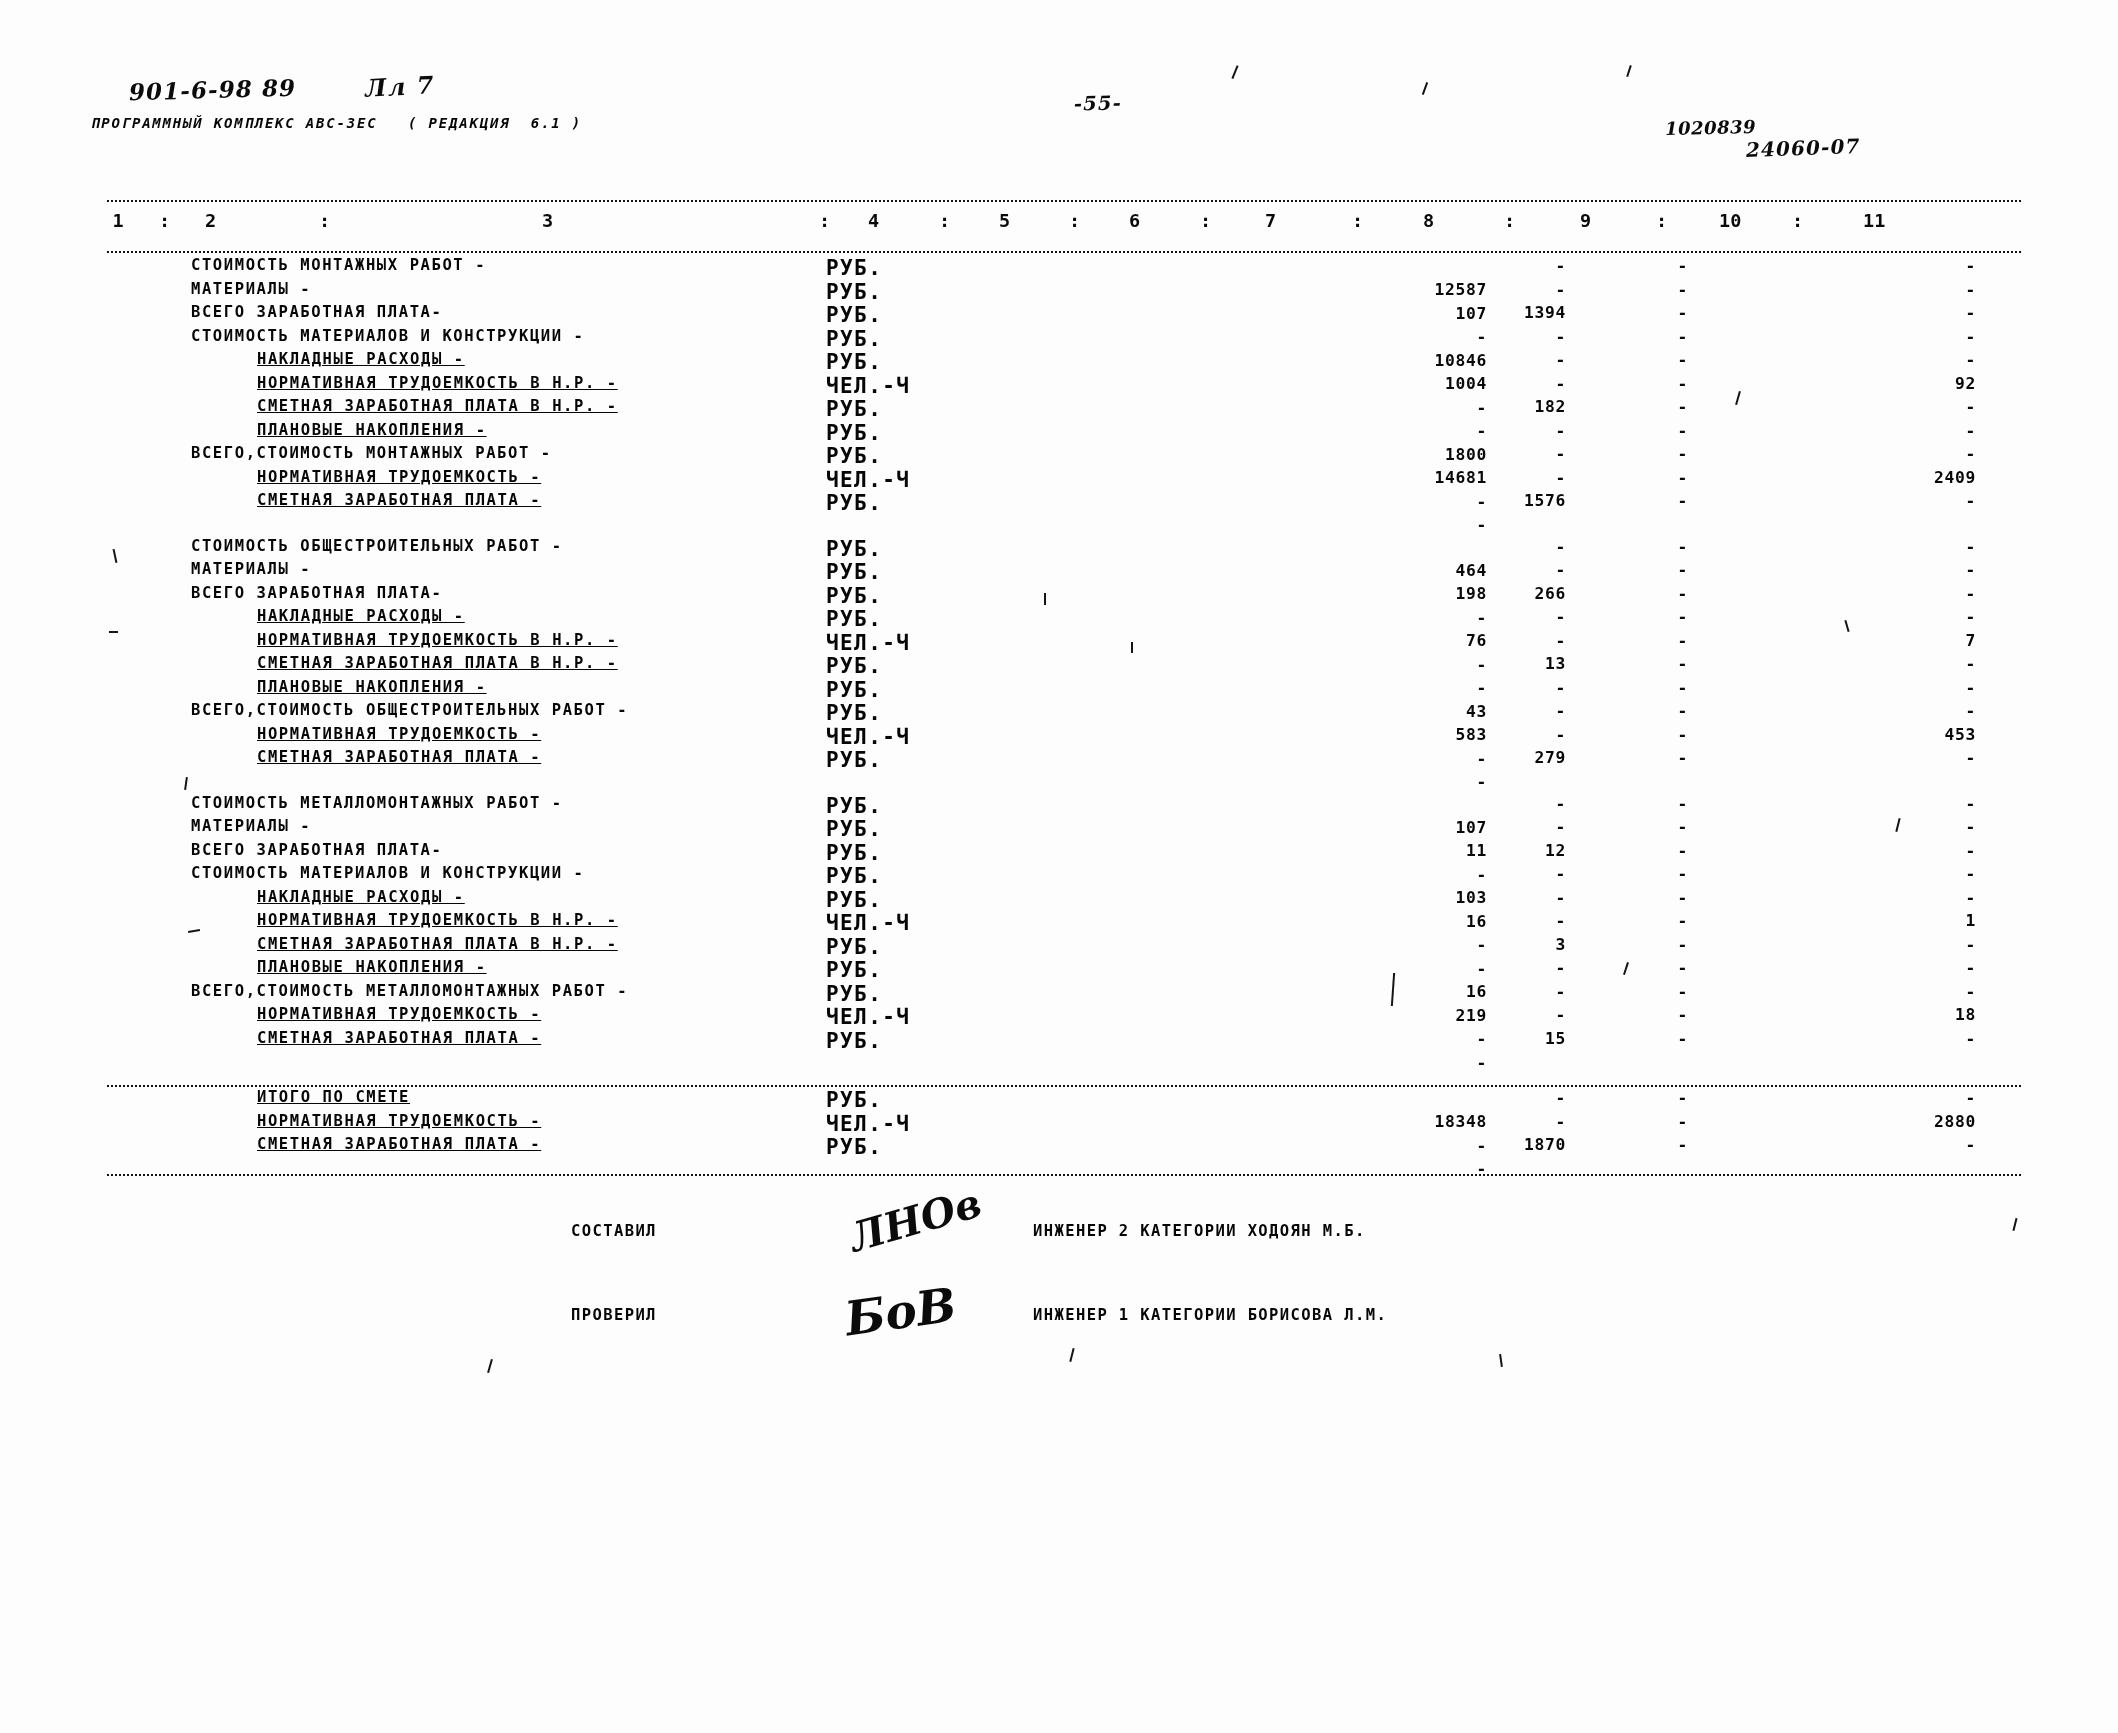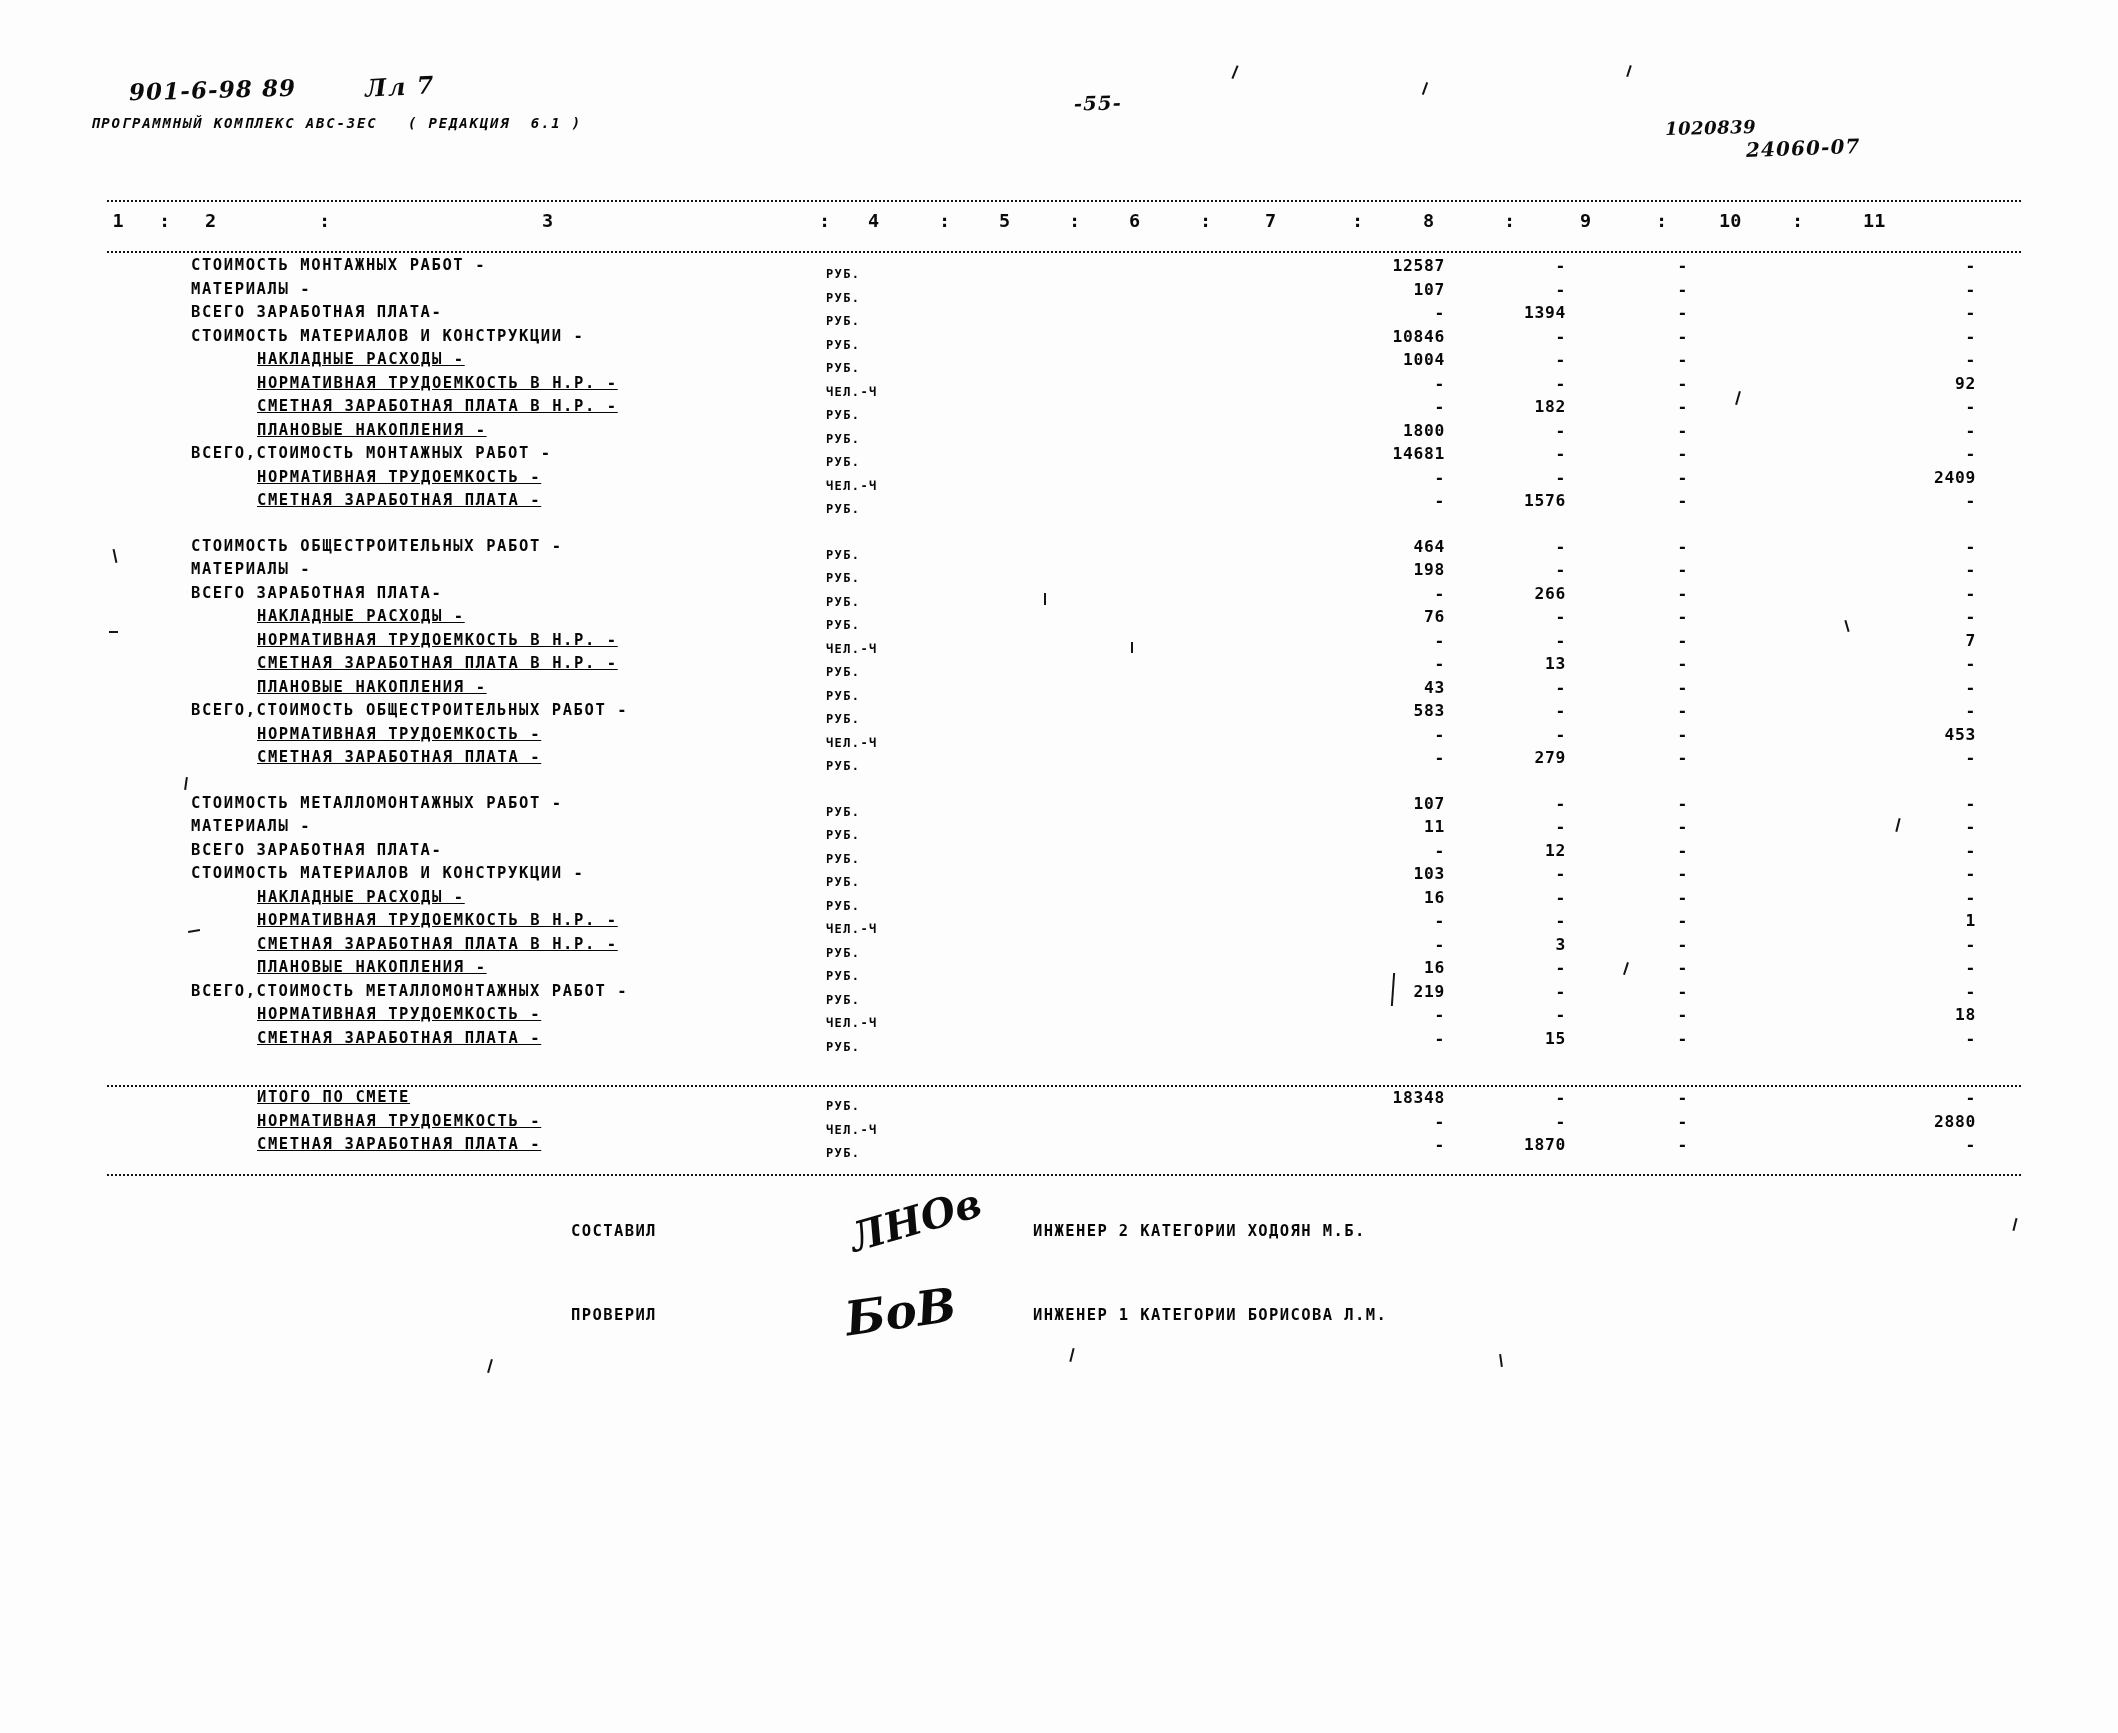--- a/index.html
+++ b/index.html
@@ -148,37 +148,36 @@
     font-size: 15.5px;
     letter-spacing: 1.6px;
   }
   .row .label.l0 { left: 191px; }
   .row .label.l1 { left: 257px; text-decoration: underline; }
 
   .row .unit {
     position: absolute;
     left: 826px;
     top: 0;
-    font-size: 12px;
+    font-size: 21px;
     letter-spacing: 1.4px;
-    margin-top: 11px;
   }
 
   .cell {
     position: absolute;
     top: 0;
     font-size: 16.3px;
     letter-spacing: 0.7px;
     text-align: right;
     font-family: "DejaVu Sans Mono", "Liberation Mono", monospace;
     font-weight: 700;
     color: #080808;
   }
   
-  .c7  { left: 1301px; width: 144px; }
+  .c7  { left: 1343px; width: 144px; margin-top: 24px; }
   .c8  { left: 1422px; width: 144px; }
   .c9  { left: 1579px; width: 109px; }
   .c10 { left: 1723px; width: 109px; }
   .c11 { left: 1832px; width: 144px; }
 
   
   #signatures {
     position: absolute;
     left: 0;
     top: 1212px;

